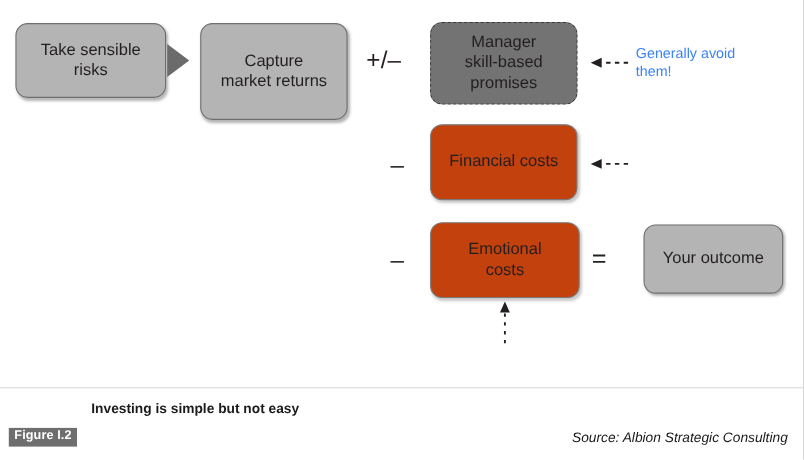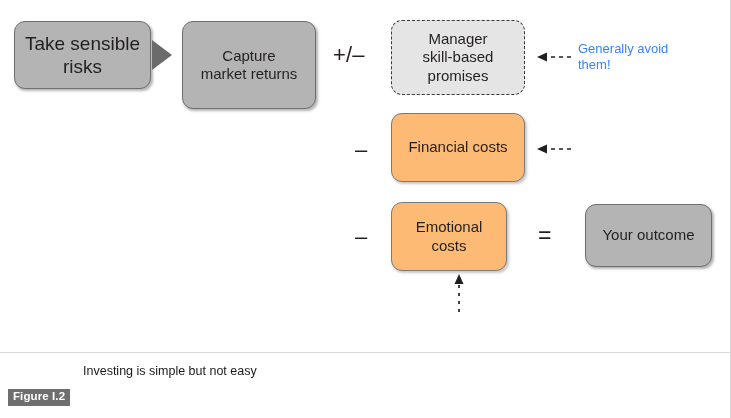--- a/index.html
+++ b/index.html
@@ -32,26 +32,26 @@
     color: #231f20;
     line-height: 1.22;
     border-radius: 11px;
   }
   .node-dark {
     background: #b4b4b4;
     border: 1.6px solid #6f6f6f;
     box-shadow: 1.5px 2px 2.5px rgba(90,90,90,0.45);
   }
   .node-light {
-    background: #fdba74;
+    background: #c2410c;
     border: 1.6px solid #7a7a7a;
     box-shadow: 1.5px 2px 2.5px rgba(120,120,120,0.40);
   }
   .node-dashed {
-    background: #e5e5e5;
+    background: #737373;
     border: 1.7px dashed #3a3a3a;
   }
   .node-label {
     display: block;
     padding: 0 6px;
     white-space: pre-line;
   }
 
   
   .op {
@@ -103,38 +103,38 @@
     font-weight: bold;
     padding: 2px 5px 3px 5px;
     letter-spacing: 0.1px;
     line-height: 1;
     white-space: nowrap;
     margin-top: 27px;
   }
   .fig-caption {
     position: absolute;
     font-size: 12.5px;
-    font-weight: normal;
+    font-weight: bold;
     color: #1a1a1a;
     white-space: nowrap;
   }
   .source {
     position: absolute;
     font-size: 12.5px;
     font-style: italic;
     color: #1a1a1a;
     white-space: nowrap;
   }
 </style>
 </head>
 <body>
 
 <div id="page">
 
-  <div class="node node-dark" style="left:14px; top:21px; width:137px; height:68px; font-size:19px;">
+  <div class="node node-dark" style="left:14px; top:21px; width:137px; height:68px; font-size:15px;">
     <span class="node-label">Take sensible
 risks</span>
   </div>
 
   <div class="tri" style="left:152px; top:40px;"></div>
 
   <div class="node node-dark" style="left:182px; top:21px; width:134px; height:88px; font-size:15px;">
     <span class="node-label">Capture
 market returns</span>
   </div>
@@ -162,21 +162,21 @@
   </div>
 
   <svg class="conn" style="left:533px; top:140px;" width="40" height="18">
     <line x1="38" y1="9" x2="14" y2="9" stroke="#231f20" stroke-width="1.7" stroke-dasharray="4,4"></line>
     <polygon points="4,9 14,4.5 14,13.5" fill="#231f20"></polygon>
   </svg>
 
 
   <div class="op" style="left:355px; top:226px;">–</div>
 
-  <div class="node node-light" style="left:391px; top:202px; width:116px; height:69px; font-size:15px;">
+  <div class="node node-light" style="left:391px; top:202px; width:136px; height:69px; font-size:15px;">
     <span class="node-label">Emotional
 costs</span>
   </div>
 
   <div class="op" style="left:538px; top:224px; font-size:23px;">=</div>
 
   <div class="node node-dark" style="left:585px; top:204px; width:127px; height:63px; font-size:15px;">
     <span class="node-label">Your outcome</span>
   </div>
 
@@ -185,14 +185,15 @@
     <polygon points="9,2 4.5,12 13.5,12" fill="#231f20"></polygon>
   </svg>
 
 
   <div class="rule" style="top:352px;"></div>
 
   <div class="fig-badge" style="left:8px; top:362px;">Figure I.2</div>
 
   <div class="fig-caption" style="left:83px; top:364px;">Investing is simple but not easy</div>
 
+  <div class="source" style="left:520px; top:391px;">Source: Albion Strategic Consulting</div>
 
 </div>
 
 </body></html>

